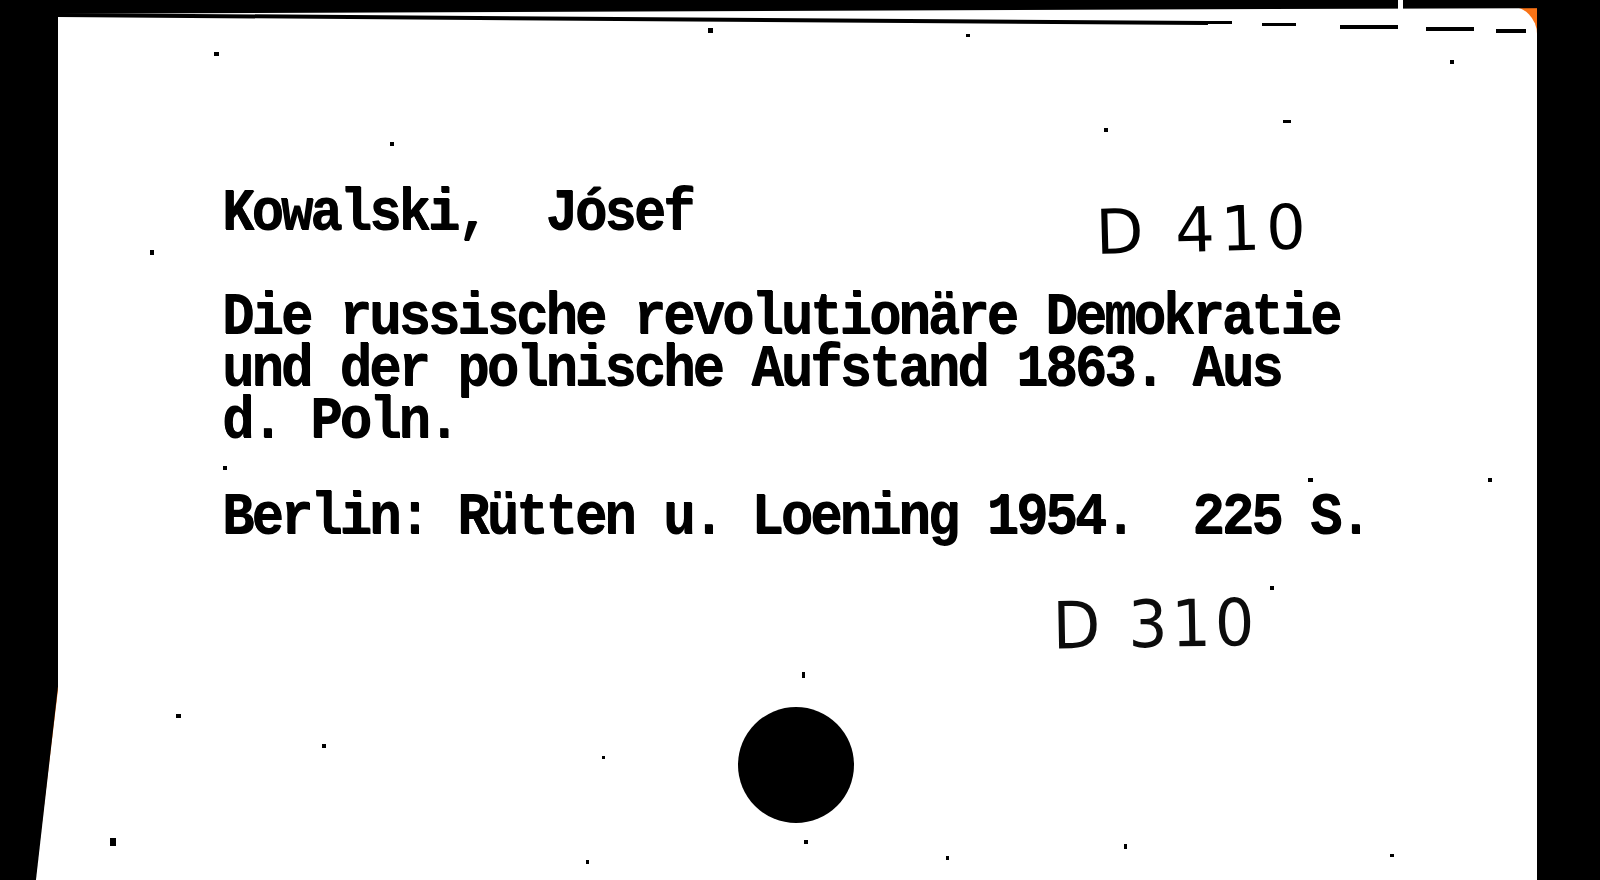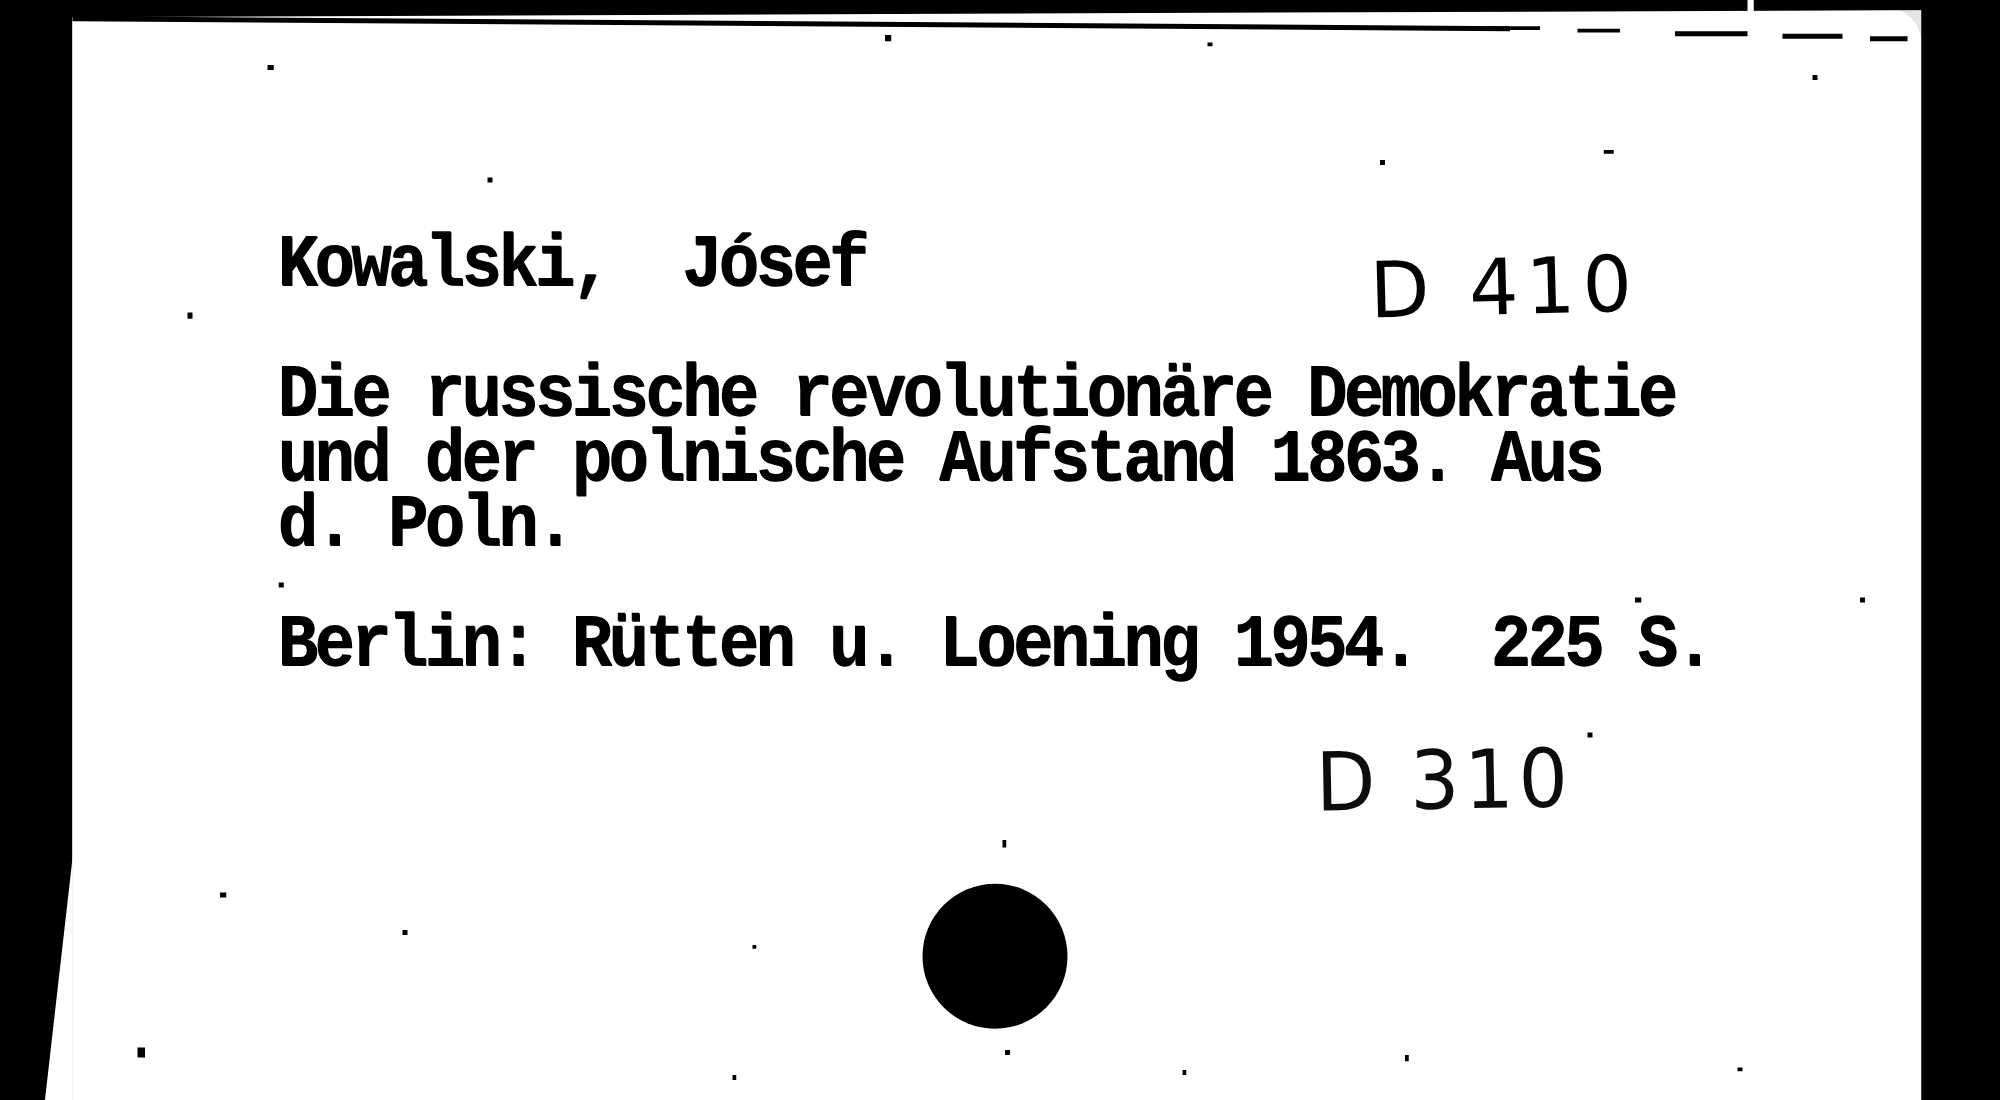--- a/index.html
+++ b/index.html
@@ -8,21 +8,21 @@
     background: #000000;
     width: 1600px;
     height: 880px;
     overflow: hidden;
     font-family: "Liberation Mono", monospace;
   }
   .stage {
     position: relative;
     width: 1600px;
     height: 880px;
-    background: #e5e5e5;
+    background: #f97316;
   }
   
   .card {
     position: absolute;
     left: 58px;
     top: 6px;
     width: 1479px;
     height: 874px;
     background: #ffffff;
     border-top-right-radius: 28px;

